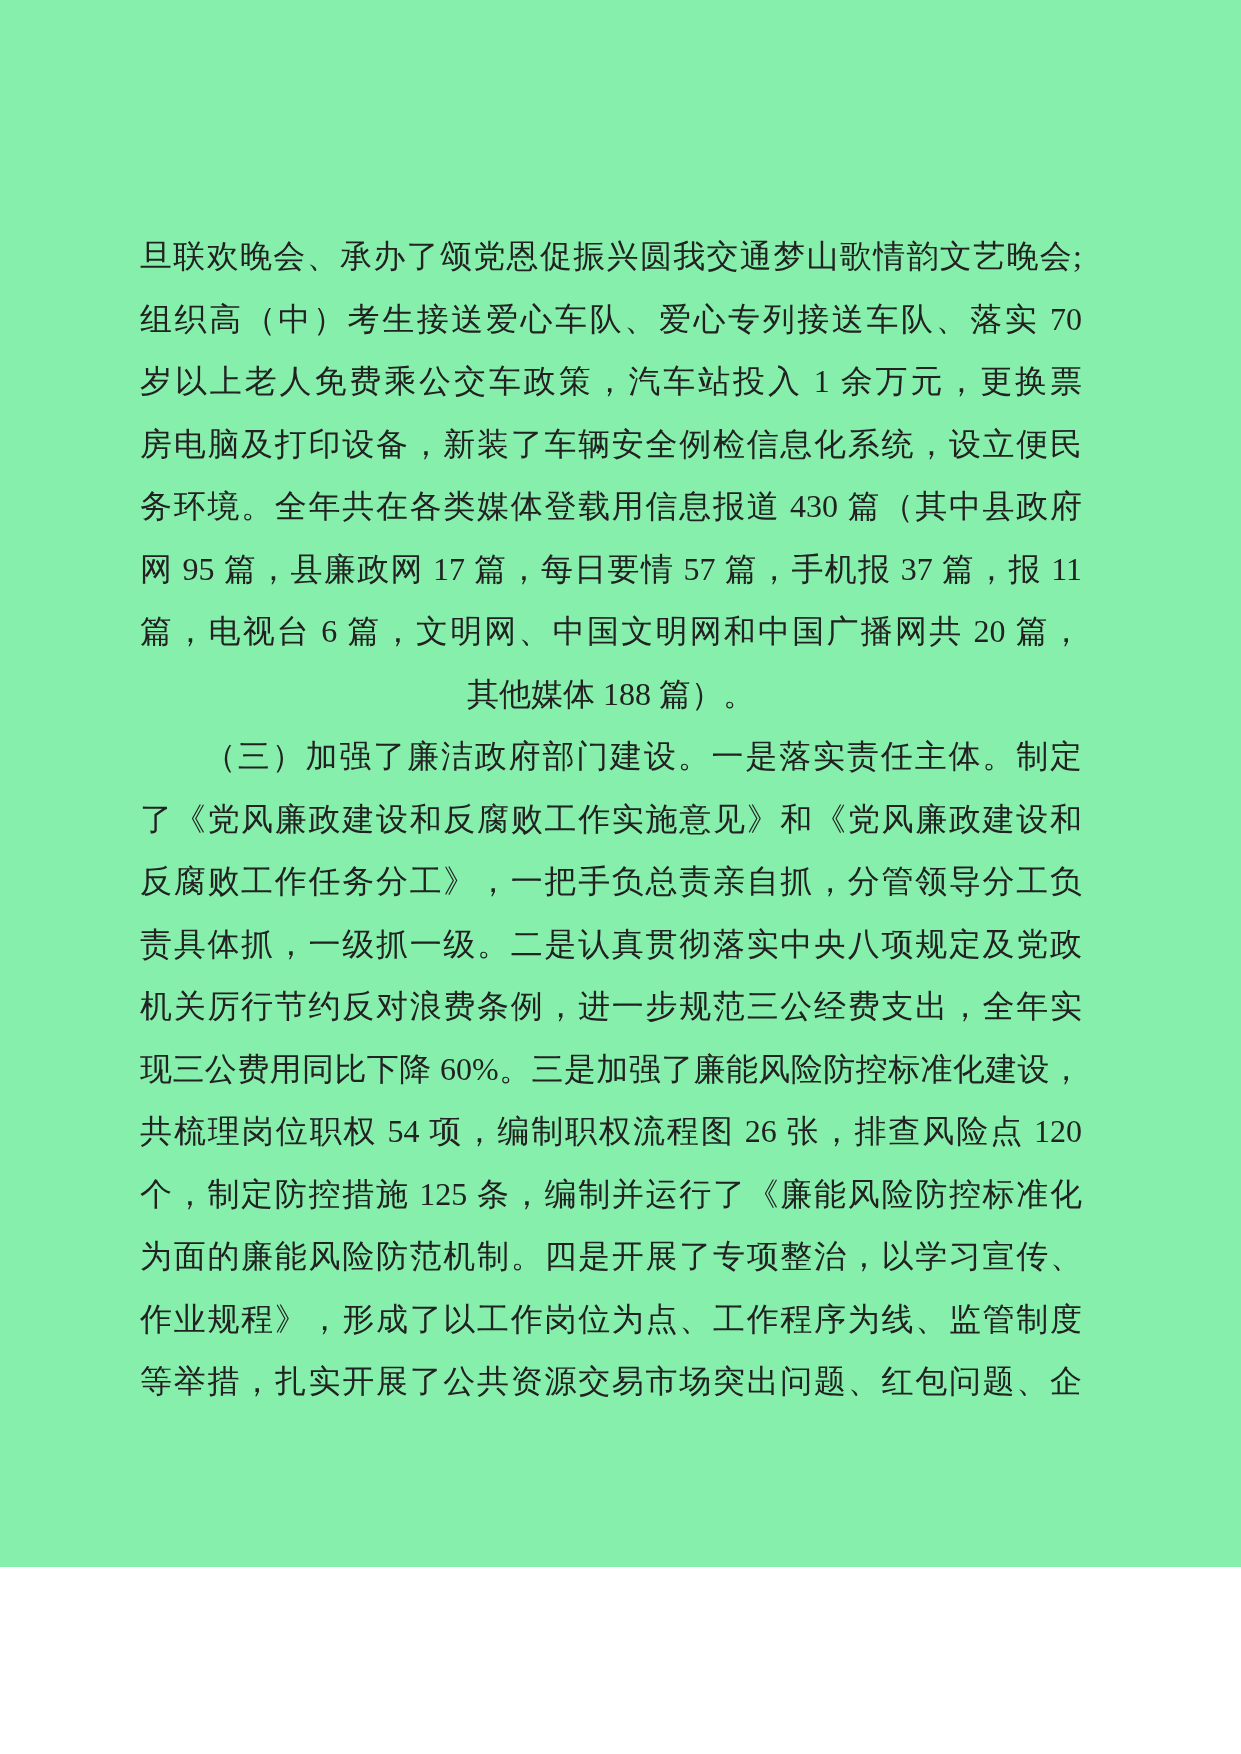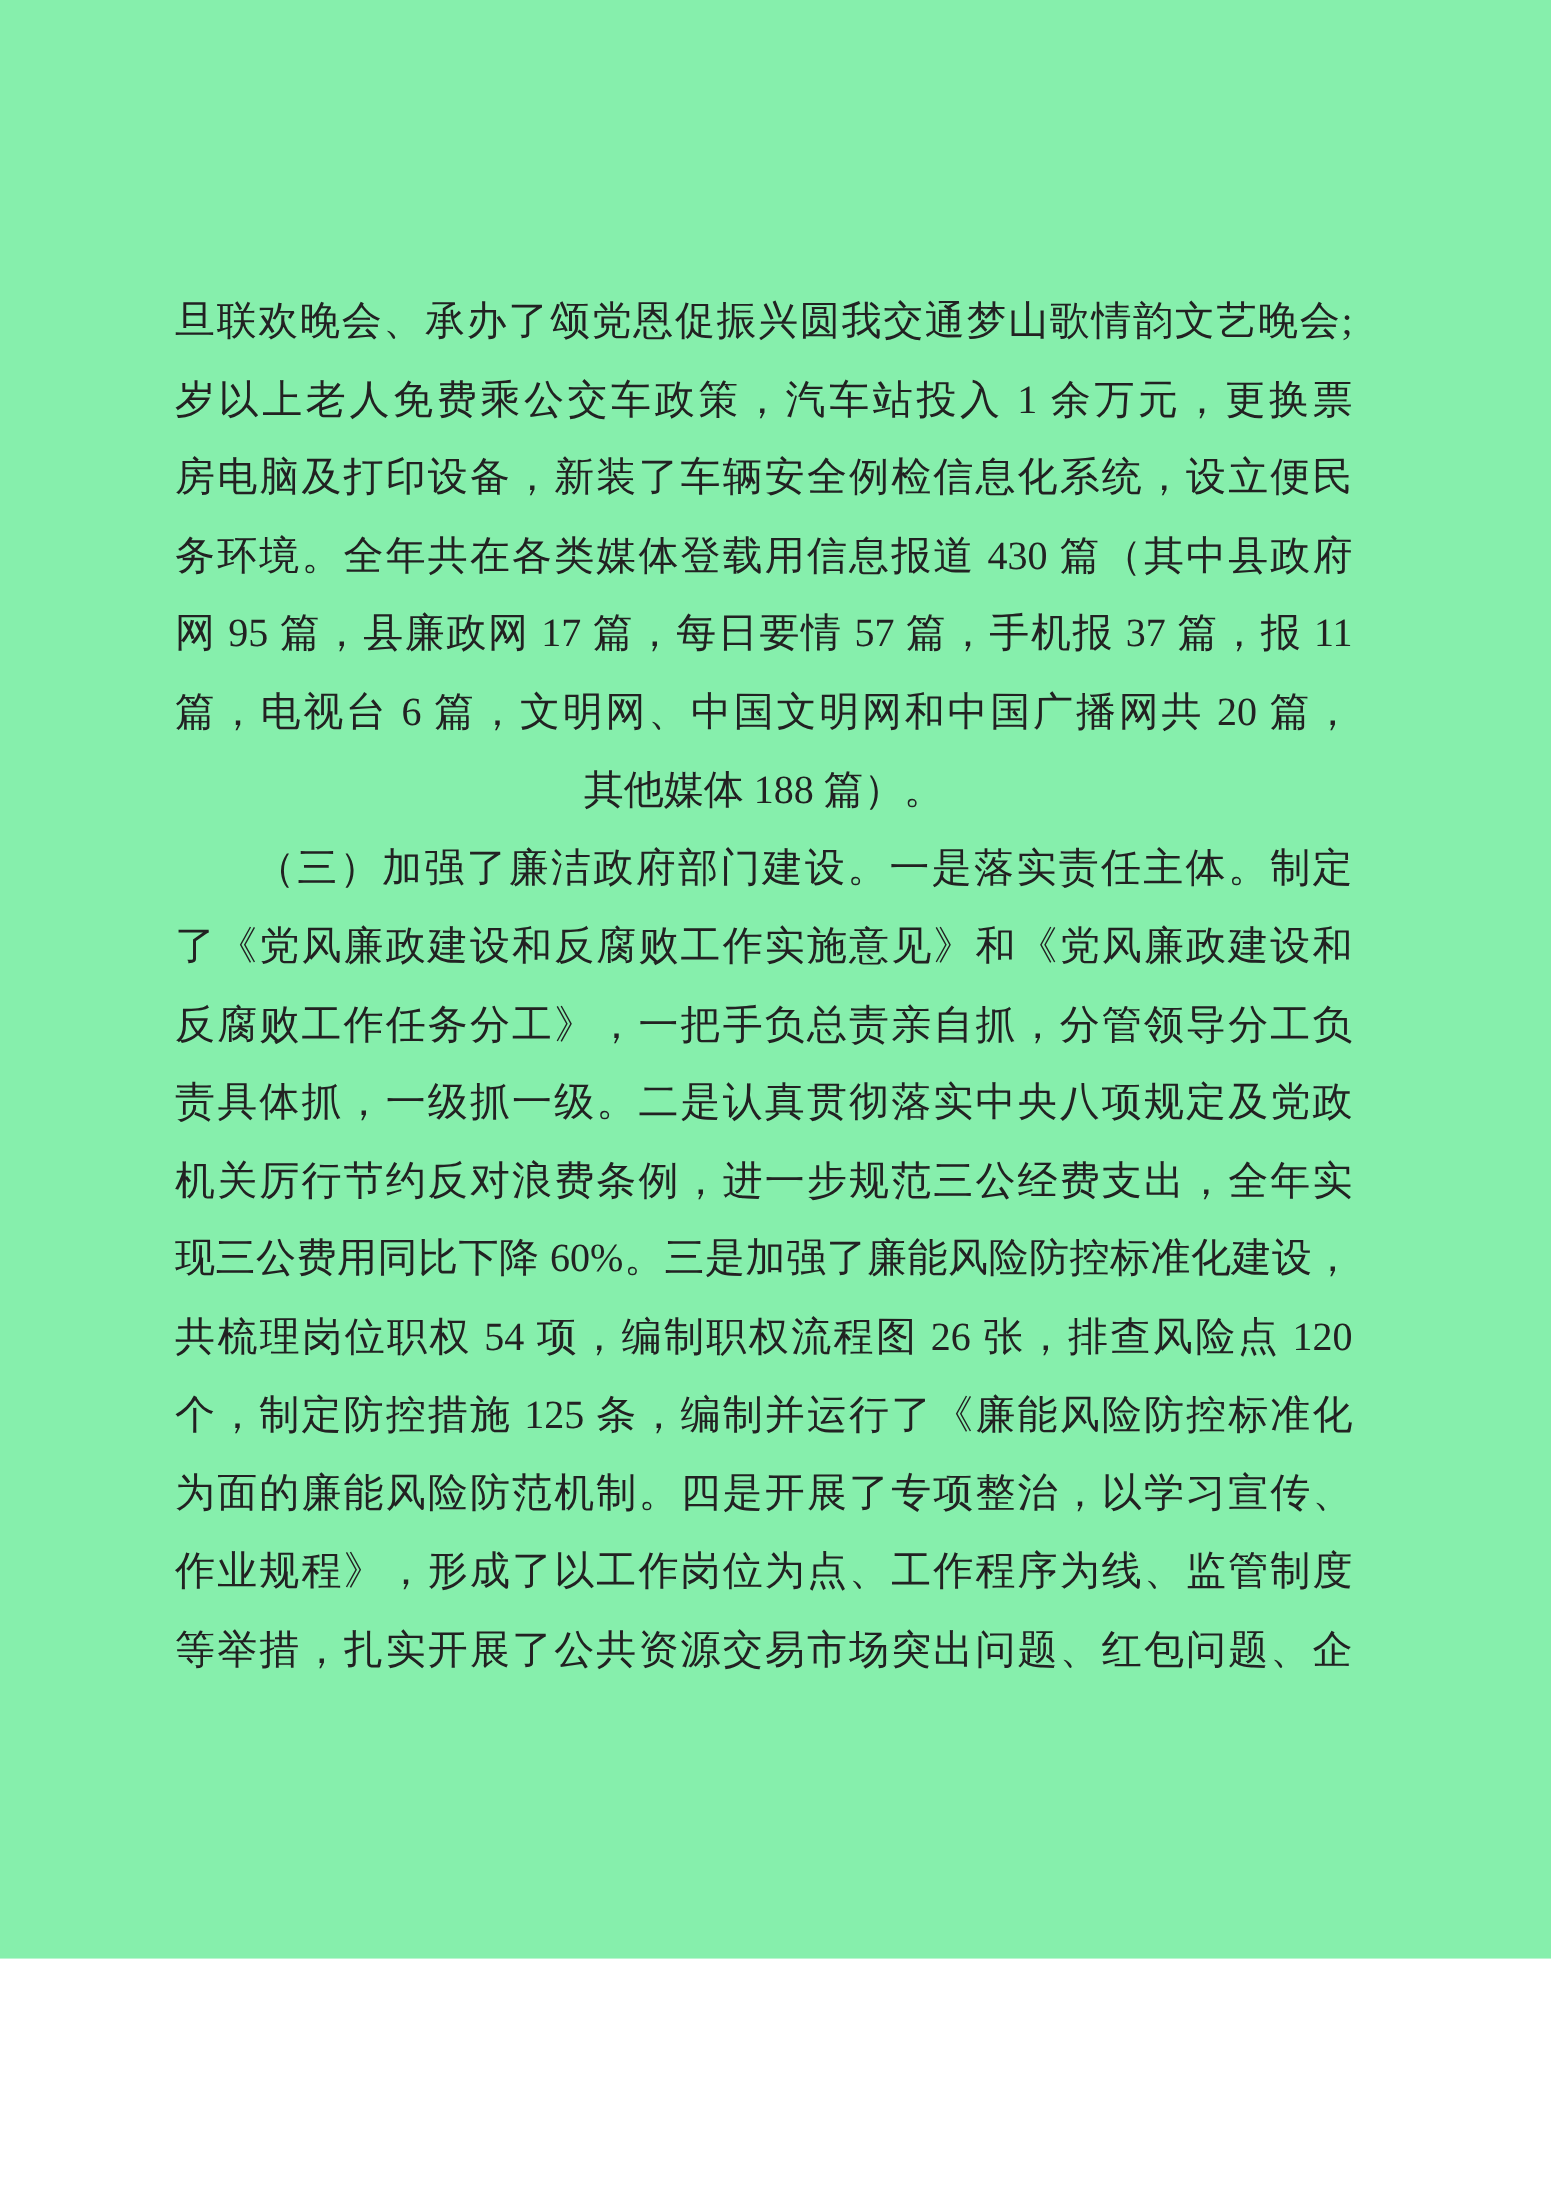--- a/index.html
+++ b/index.html
@@ -52,20 +52,21 @@
     line-height: 34px;
     color: #222222;
   }
 </style>
 </head>
 <body>
 
 <div class="page">
   <div class="text-block">
     <div class="line j">旦联欢晚会、承办了颂党恩促振兴圆我交通梦山歌情韵文艺晚会;</div>
+    <div class="line j">组织高（中）考生接送爱心车队、爱心专列接送车队、落实 70</div>
     <div class="line j">岁以上老人免费乘公交车政策，汽车站投入 1 余万元，更换票</div>
     <div class="line j">房电脑及打印设备，新装了车辆安全例检信息化系统，设立便民</div>
     <div class="line j">务环境。全年共在各类媒体登载用信息报道 430 篇（其中县政府</div>
     <div class="line j">网 95 篇，县廉政网 17 篇，每日要情 57 篇，手机报 37 篇，报 11</div>
     <div class="line j">篇，电视台 6 篇，文明网、中国文明网和中国广播网共 20 篇，</div>
     <div class="line e">其他媒体 188 篇）。</div>
     <div class="line j indent">（三）加强了廉洁政府部门建设。一是落实责任主体。制定</div>
     <div class="line j">了《党风廉政建设和反腐败工作实施意见》和《党风廉政建设和</div>
     <div class="line j">反腐败工作任务分工》，一把手负总责亲自抓，分管领导分工负</div>
     <div class="line j">责具体抓，一级抓一级。二是认真贯彻落实中央八项规定及党政</div>

